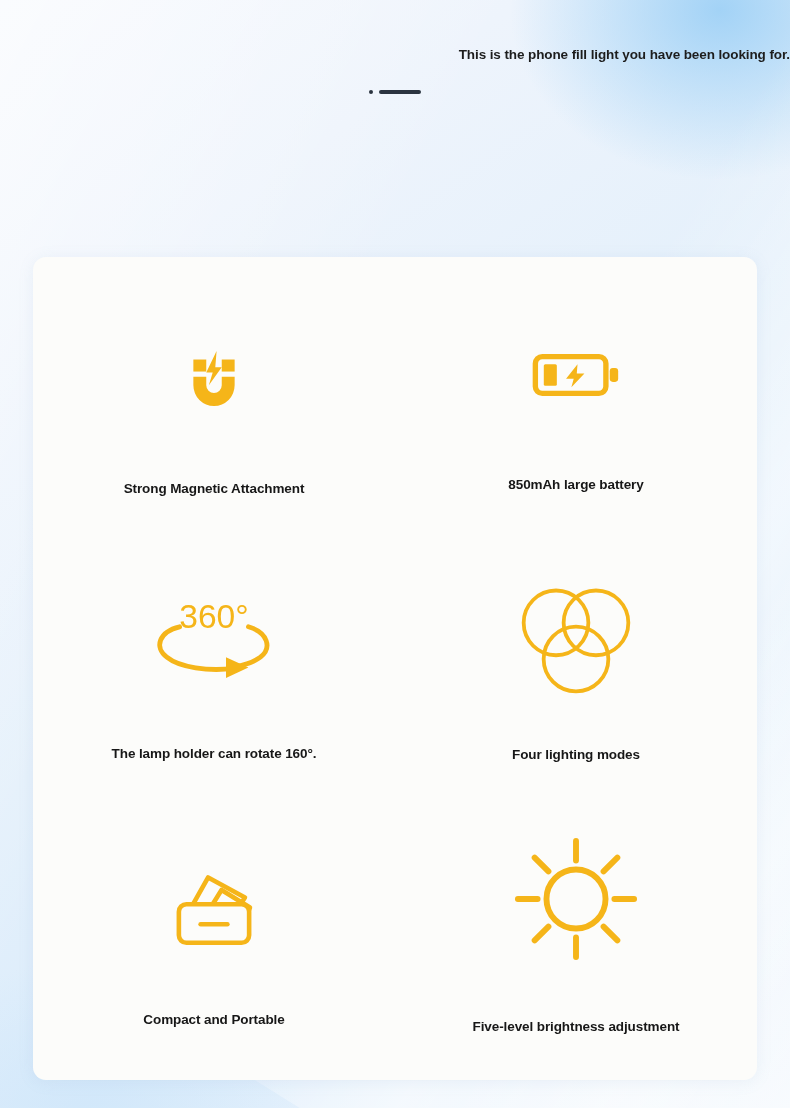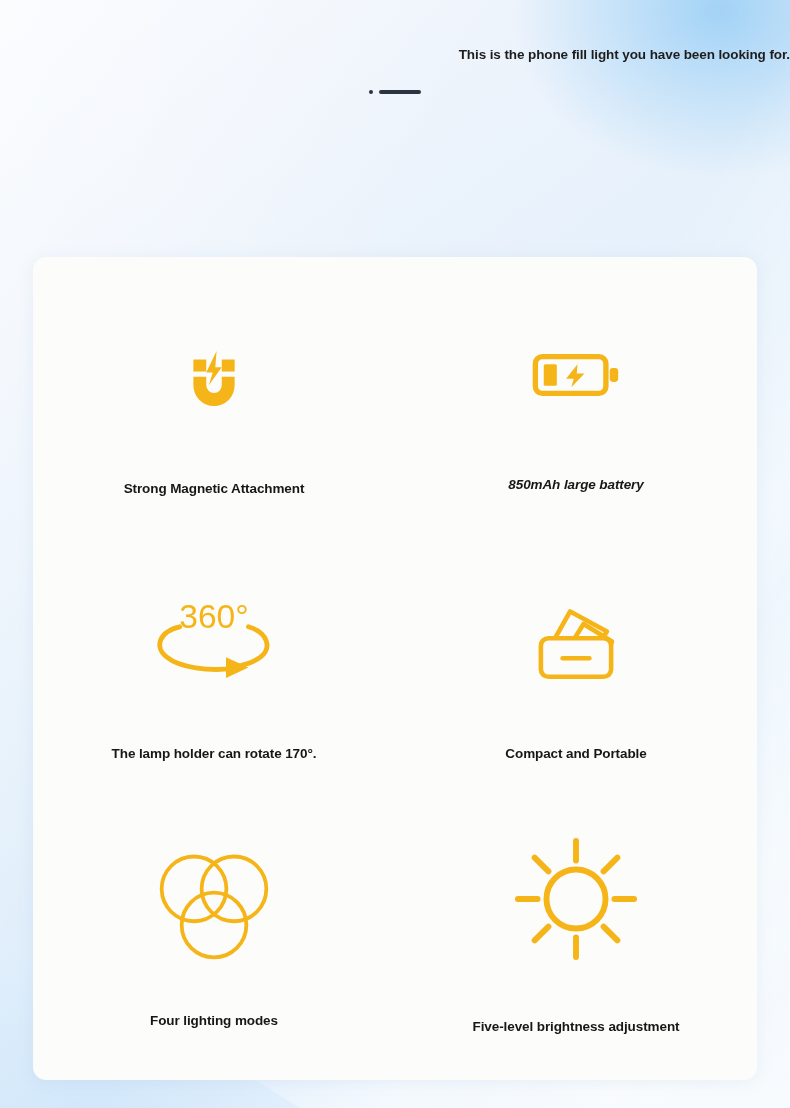--- a/index.html
+++ b/index.html
@@ -156,21 +156,21 @@
     font-size: 13.5px;
     font-weight: 700;
     color: #171717;
     letter-spacing: -0.1px;
     text-align: center;
     white-space: nowrap;
   }
 
   
   .cell-1 .cell-label { margin-top: 47px; }
-  .cell-2 .cell-label { margin-top: 43px; font-style: italic; }
+  .cell-2 .cell-label { margin-top: 43px; }
   .cell-3 .cell-label { margin-top: 47px; }
   .cell-4 .cell-label { margin-top: 45px; }
   .cell-5 .cell-label { margin-top: 48px; }
   .cell-6 .cell-label { margin-top: 61px; }
 
   .cell-2 .icon-wrap { margin-top: -4px; }
   .cell-4 .icon-wrap { margin-top: 2px; }
   .cell-6 .icon-wrap { margin-top: 0px; }
 </style>
 </head>
@@ -220,44 +220,44 @@
 
       <div class="cell cell-3">
         <div class="icon-wrap">
           <svg width="136" height="84" viewBox="0 0 170 105" aria-hidden="true">
             <path d="M42 36 C16 42 10 62 26 74 C42 87 78 92 110 88" fill="none" stroke="#f5b519" stroke-width="6" stroke-linecap="round"></path>
             <path d="M128 36 C152 43 158 62 143 74 C135 80 123 84 110 86" fill="none" stroke="#f5b519" stroke-width="6" stroke-linecap="round"></path>
             <path d="M100 74 L128 87 L100 100 Z" fill="#f5b519"></path>
             <text x="85" y="38" text-anchor="middle" font-family="'Liberation Sans', sans-serif" font-size="42" fill="#f5b519">360°</text>
           </svg>
         </div>
-        <div class="cell-label">The lamp holder can rotate 170°.</div>
+        <div class="cell-label">The lamp holder can rotate 160°.</div>
+      </div>
+
+      <div class="cell cell-5">
+        <div class="icon-wrap">
+          <svg width="124" height="118" viewBox="0 0 130 124" aria-hidden="true">
+            <circle cx="44" cy="44" r="34" fill="none" stroke="#f5b519" stroke-width="4"></circle>
+            <circle cx="86" cy="44" r="34" fill="none" stroke="#f5b519" stroke-width="4"></circle>
+            <circle cx="65" cy="82" r="34" fill="none" stroke="#f5b519" stroke-width="4"></circle>
+          </svg>
+        </div>
+        <div class="cell-label">Four lighting modes</div>
       </div>
 
       <div class="cell cell-4">
         <div class="icon-wrap">
           <svg width="92" height="88" viewBox="0 0 110 105" aria-hidden="true">
             <path d="M30 48 L48 16 L92 40 L84 52 Z" fill="#fcfcfa" stroke="#f5b519" stroke-width="5.5" stroke-linejoin="round"></path>
             <path d="M51 52 L64 31 L98 52 L96 58 Z" fill="#fcfcfa" stroke="#f5b519" stroke-width="5.5" stroke-linejoin="round"></path>
             <rect x="13" y="48" width="84" height="46" rx="9" ry="9" fill="#fcfcfa" stroke="#f5b519" stroke-width="5.5"></rect>
             <line x1="39" y1="72" x2="71" y2="72" stroke="#f5b519" stroke-width="5.5" stroke-linecap="round"></line>
           </svg>
         </div>
         <div class="cell-label">Compact and Portable</div>
-      </div>
-
-      <div class="cell cell-5">
-        <div class="icon-wrap">
-          <svg width="124" height="118" viewBox="0 0 130 124" aria-hidden="true">
-            <circle cx="44" cy="44" r="34" fill="none" stroke="#f5b519" stroke-width="4"></circle>
-            <circle cx="86" cy="44" r="34" fill="none" stroke="#f5b519" stroke-width="4"></circle>
-            <circle cx="65" cy="82" r="34" fill="none" stroke="#f5b519" stroke-width="4"></circle>
-          </svg>
-        </div>
-        <div class="cell-label">Four lighting modes</div>
       </div>
 
       <div class="cell cell-6">
         <div class="icon-wrap">
           <svg width="128" height="128" viewBox="0 0 130 130" aria-hidden="true">
             <circle cx="65" cy="65" r="30" fill="none" stroke="#f5b519" stroke-width="6"></circle>
             <g stroke="#f5b519" stroke-width="6" stroke-linecap="round">
               <line x1="65" y1="6" x2="65" y2="26"></line>
               <line x1="65" y1="104" x2="65" y2="124"></line>
               <line x1="6" y1="65" x2="26" y2="65"></line>

